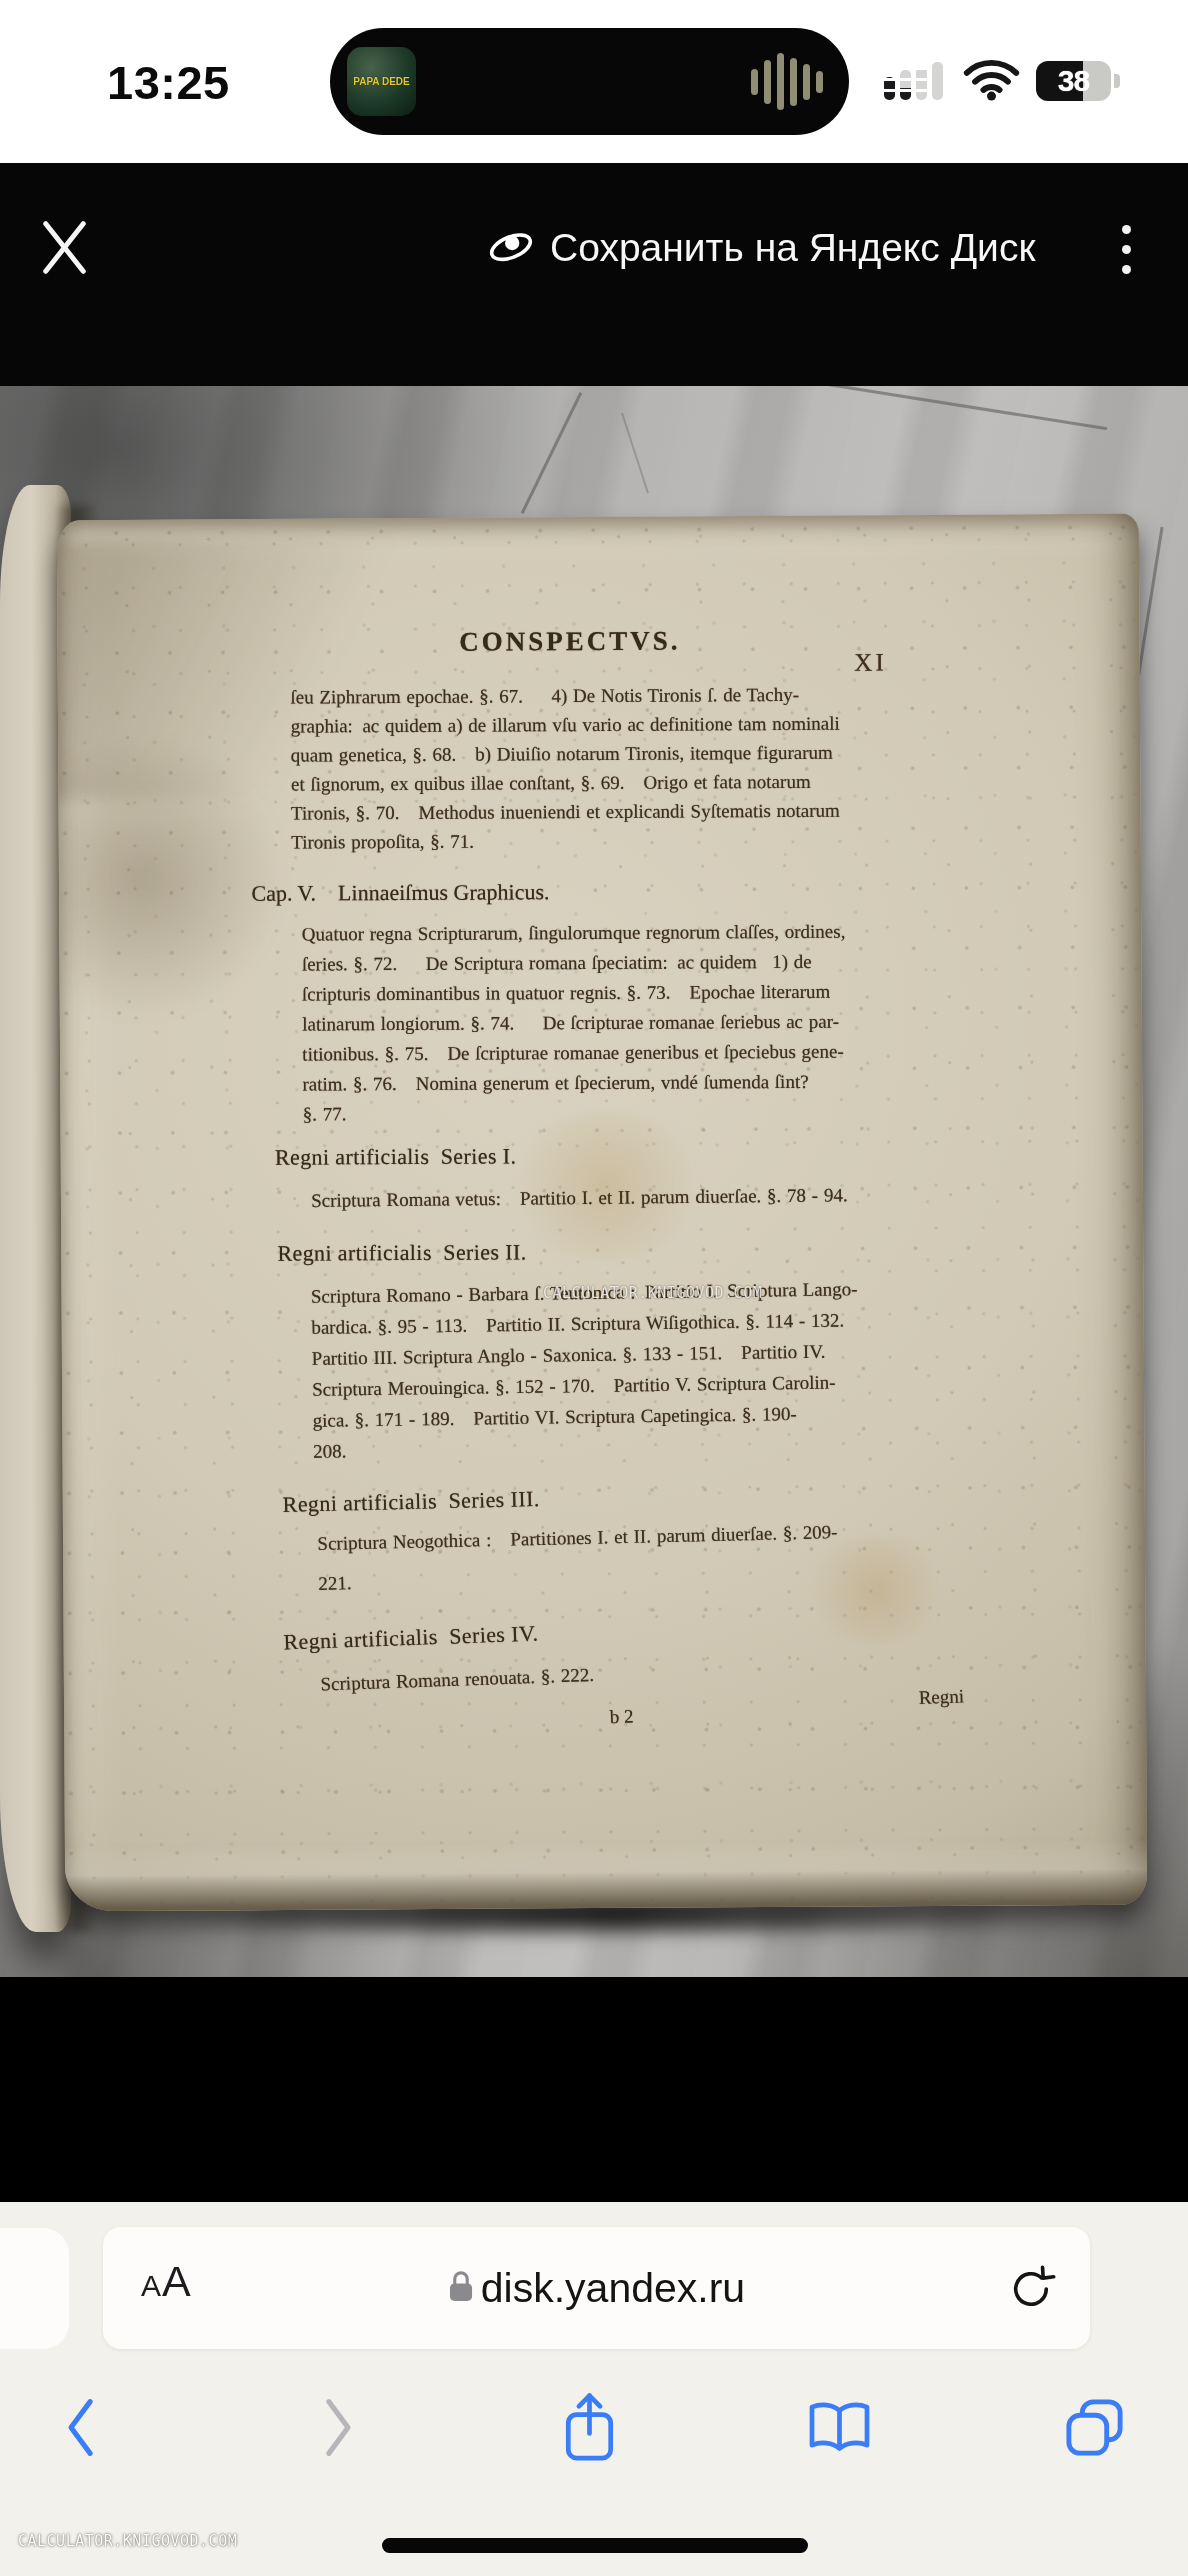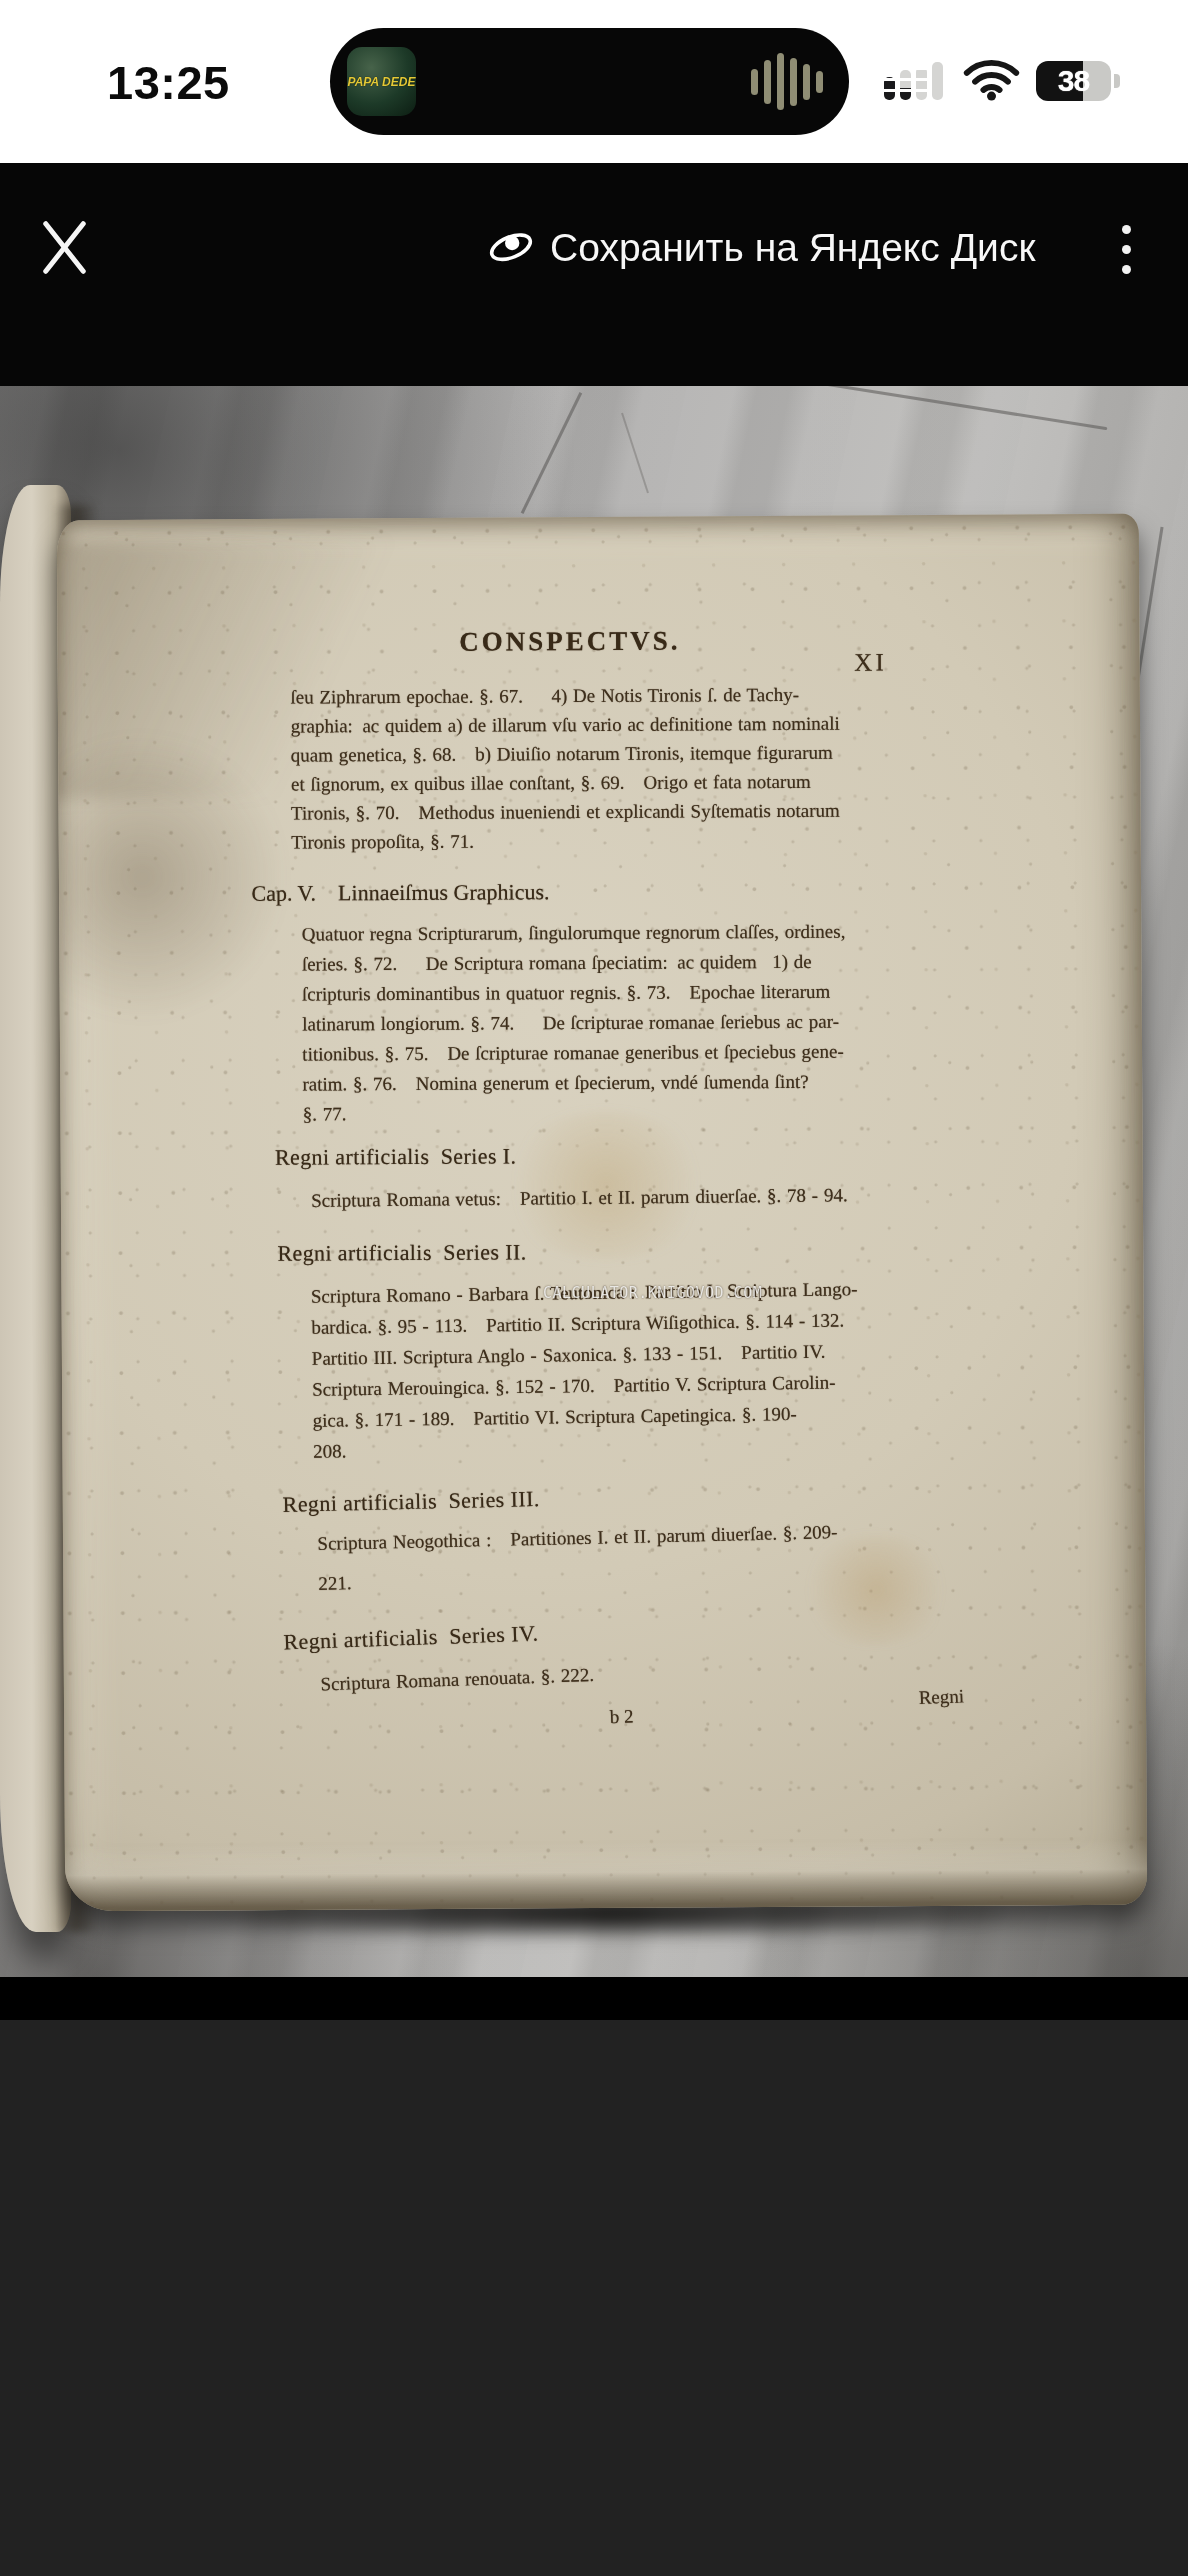--- a/index.html
+++ b/index.html
@@ -1,26 +1,26 @@
 <!DOCTYPE html>
 <html><head>
 <meta charset="utf-8">
 <style>
   * { margin:0; padding:0; box-sizing:border-box; }
   body { background:#222; font-family:"Liberation Sans", sans-serif; }
-  .screen { position:relative; width:1189px; height:2020px; background:#000; overflow:hidden; margin:0 auto; }
+  .screen { position:relative; width:1189px; height:2576px; background:#000; overflow:hidden; margin:0 auto; }
 
   
   .status-bar { position:absolute; left:0; top:0; width:1189px; height:163px; background:#ffffff; }
   .sb-time { position:absolute; left:107px; top:55px; font-size:47px; font-weight:bold; color:#0b0b0b; letter-spacing:0.5px; }
   .island { position:absolute; left:330px; top:28px; width:519px; height:107px; background:#070707; border-radius:54px; }
   .album { position:absolute; left:17px; top:19px; width:69px; height:69px; border-radius:15px; overflow:hidden;
            background:radial-gradient(circle at 35% 30%, #47634a 0%, #1d3a28 55%, #0c1d12 100%);
            display:flex; align-items:center; justify-content:center; }
-  .album span { font-size:12px; font-weight:bold; font-style:italic; color:#e3c937; text-shadow:0 0 1px #000; }
+  .album span { font-size:10px; font-weight:bold; color:#e3c937; text-shadow:0 0 1px #000; }
   .waveform { position:absolute; right:26px; top:0; height:107px; display:flex; align-items:center; gap:6px; }
   .waveform i { display:block; width:7px; border-radius:4px; background:#8f8d74; }
   
   .cellular { position:absolute; left:884px; top:62px; width:61px; height:38px; }
   .cellular i { position:absolute; bottom:0; width:11px; border-radius:5px; }
   .cellular .b1 { left:0;  height:23px; background:repeating-linear-gradient(to top, rgba(0,0,0,0) 0 8px, #fff 8px 11px), #1a1a1c; }
   .cellular .b2 { left:16px; height:30px; background:repeating-linear-gradient(to top, rgba(0,0,0,0) 0 8px, #fff 8px 11px), linear-gradient(to top, #1a1a1c 0 12px, #d5d5d3 12px); }
   .cellular .b3 { left:32px; height:33px; background:repeating-linear-gradient(to top, rgba(0,0,0,0) 0 8px, #fff 8px 11px), #d5d5d3; }
   .cellular .b4 { left:48px; height:38px; background:#d5d5d3; }
   .wifi { position:absolute; left:963px; top:57px; }

